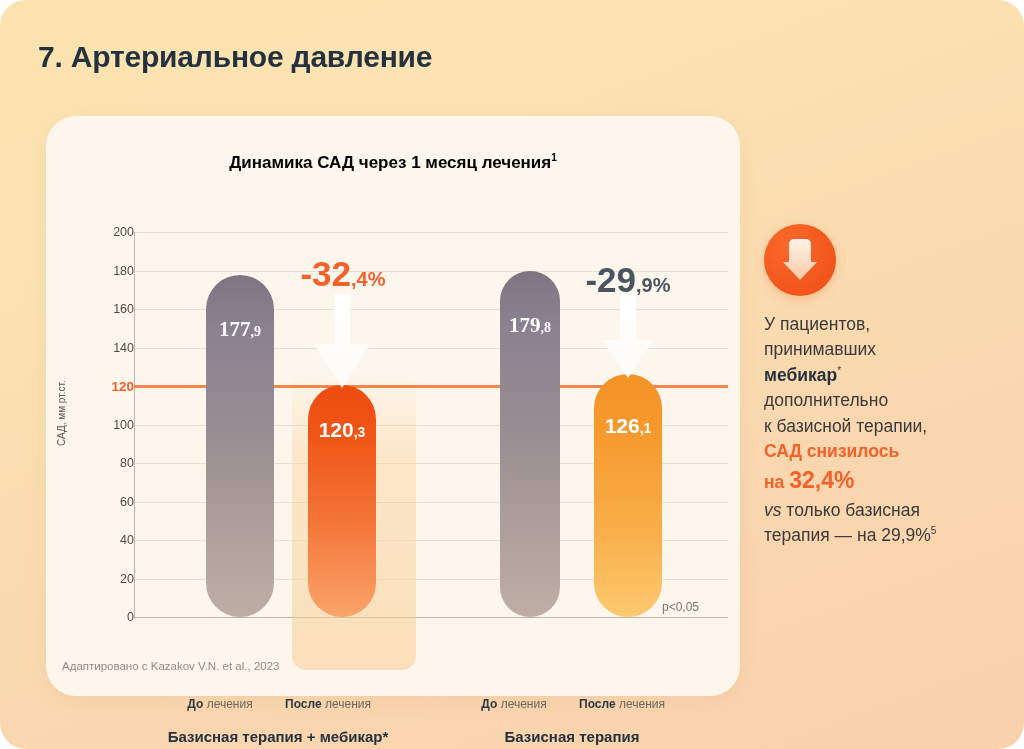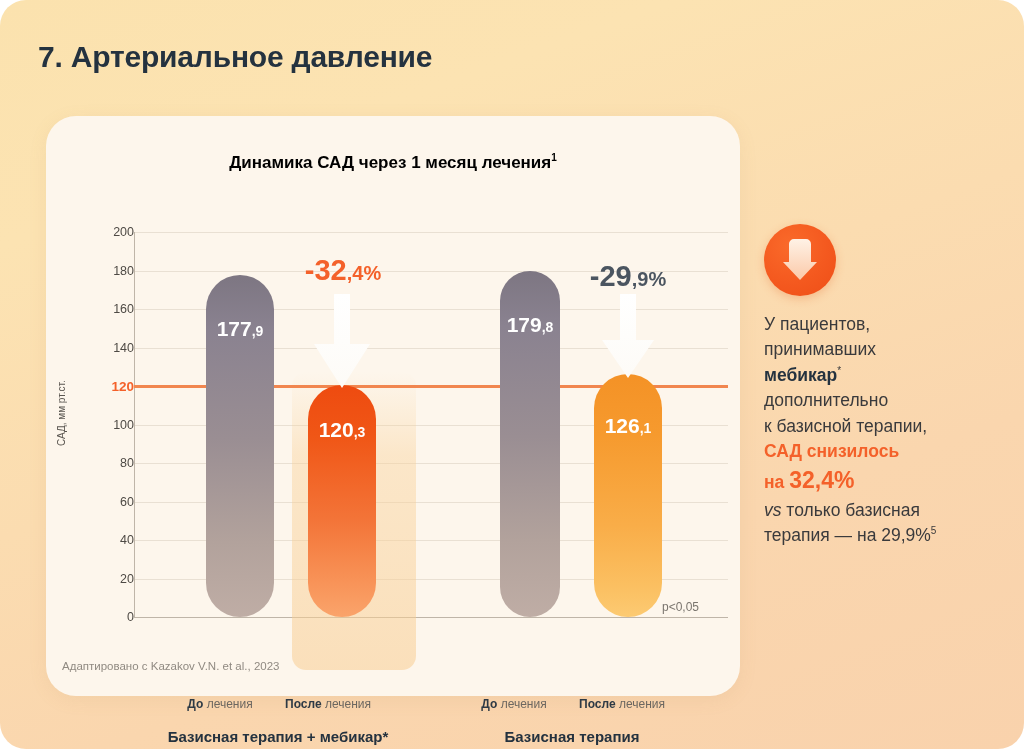--- a/index.html
+++ b/index.html
@@ -77,39 +77,40 @@
     background:linear-gradient(180deg, rgba(250,214,160,0.0) 0%, rgba(249,209,152,0.42) 28%, rgba(248,205,146,0.55) 100%);
     border-radius:14px;
   }
 
   
   .bar {
     position:absolute; border-radius:40px;
   }
   .bar.gray {
     background:linear-gradient(180deg,#7D7682 0%, #8A8290 16%, #9A8E93 48%, #B2A29C 78%, #BFADA5 100%);
+    font-family:Liberation Serif, serif;
   }
   .bar.orange-dark {
     background:linear-gradient(180deg,#EE4B10 0%, #F05616 22%, #F37438 58%, #F89358 85%, #FAA46B 100%);
   }
   .bar.orange-light {
     background:linear-gradient(180deg,#F49226 0%, #F69A2E 25%, #F9AD48 62%, #FBC062 88%, #FCCA72 100%);
   }
   .bar-value {
     position:absolute; left:0; width:100%; text-align:center;
     color:#ffffff; font-weight:bold; font-size:21px; white-space:nowrap;
   }
   .bar-value .dec { font-size:14px; font-weight:bold; }
 
   
   .delta-pct {
     position:absolute; text-align:center; white-space:nowrap;
     font-weight:bold;
   }
-  .delta-pct .big { font-size:29px;margin-top:44px; }
+  .delta-pct .big { font-size:35px;margin-top:44px; }
   .delta-pct .small { font-size:20px; }
   .delta-pct.orange { color:#F4612A; }
   .delta-pct.gray { color:#4B5560; }
 
   .arrow { position:absolute; }
 
   
   .xlab {
     position:absolute; text-align:center; font-size:12px; color:#6C6760;
     white-space:nowrap;

